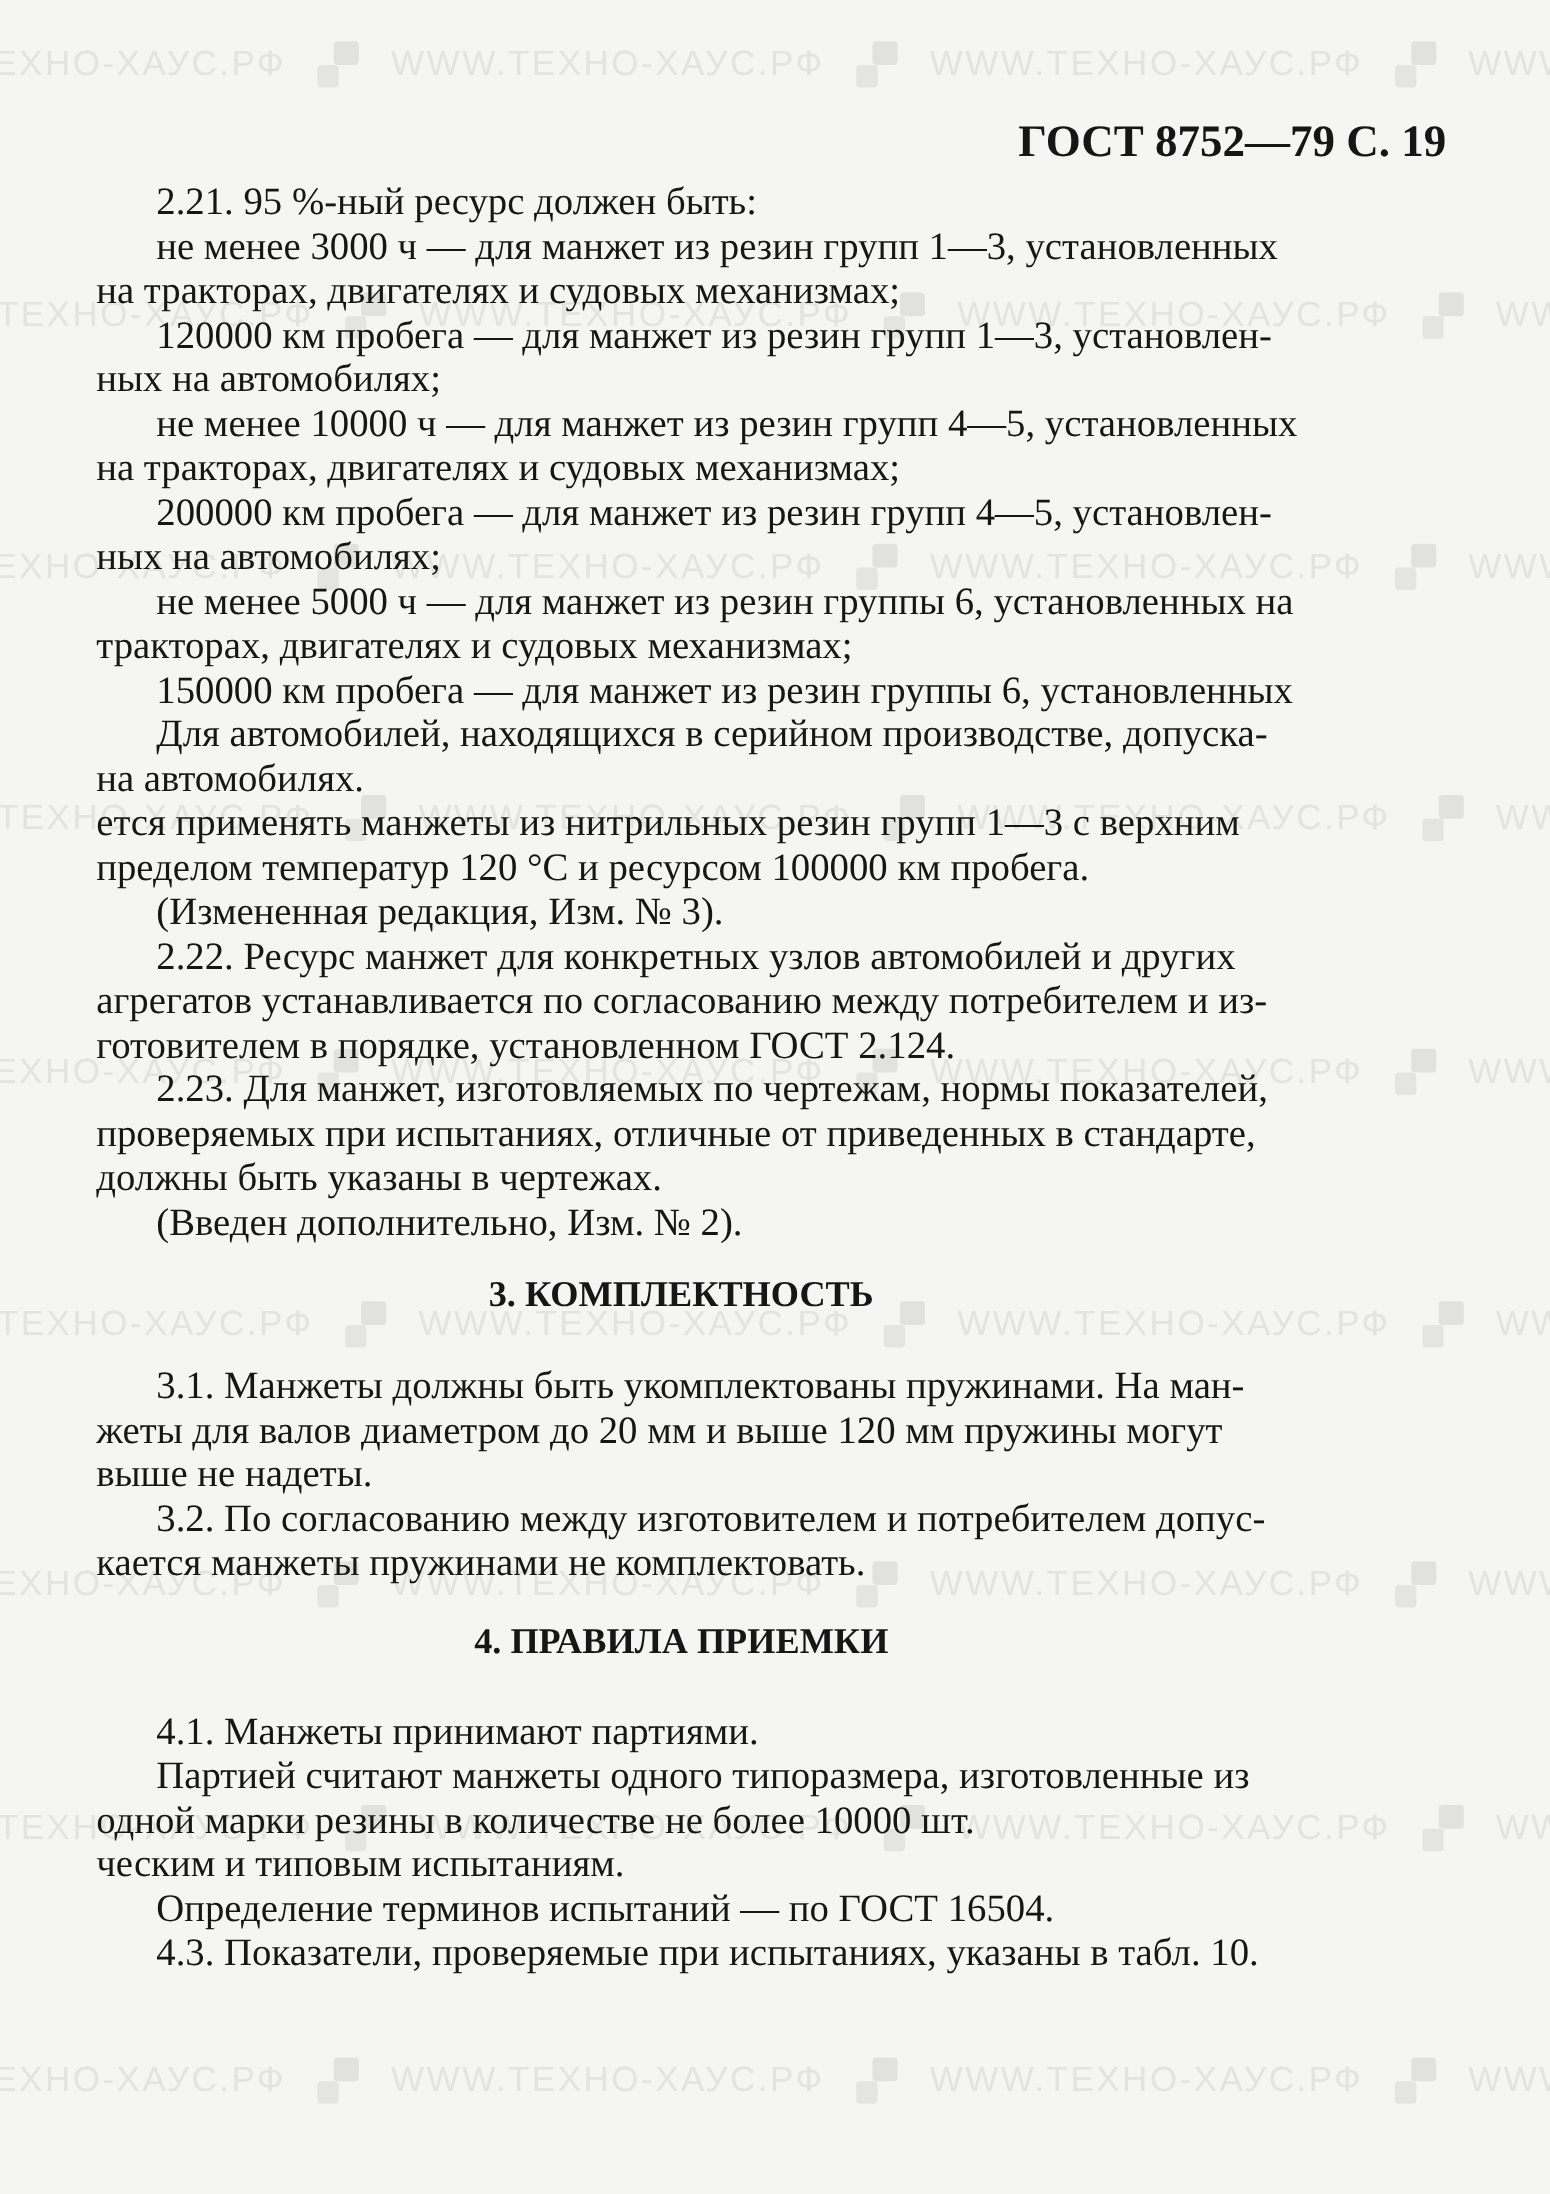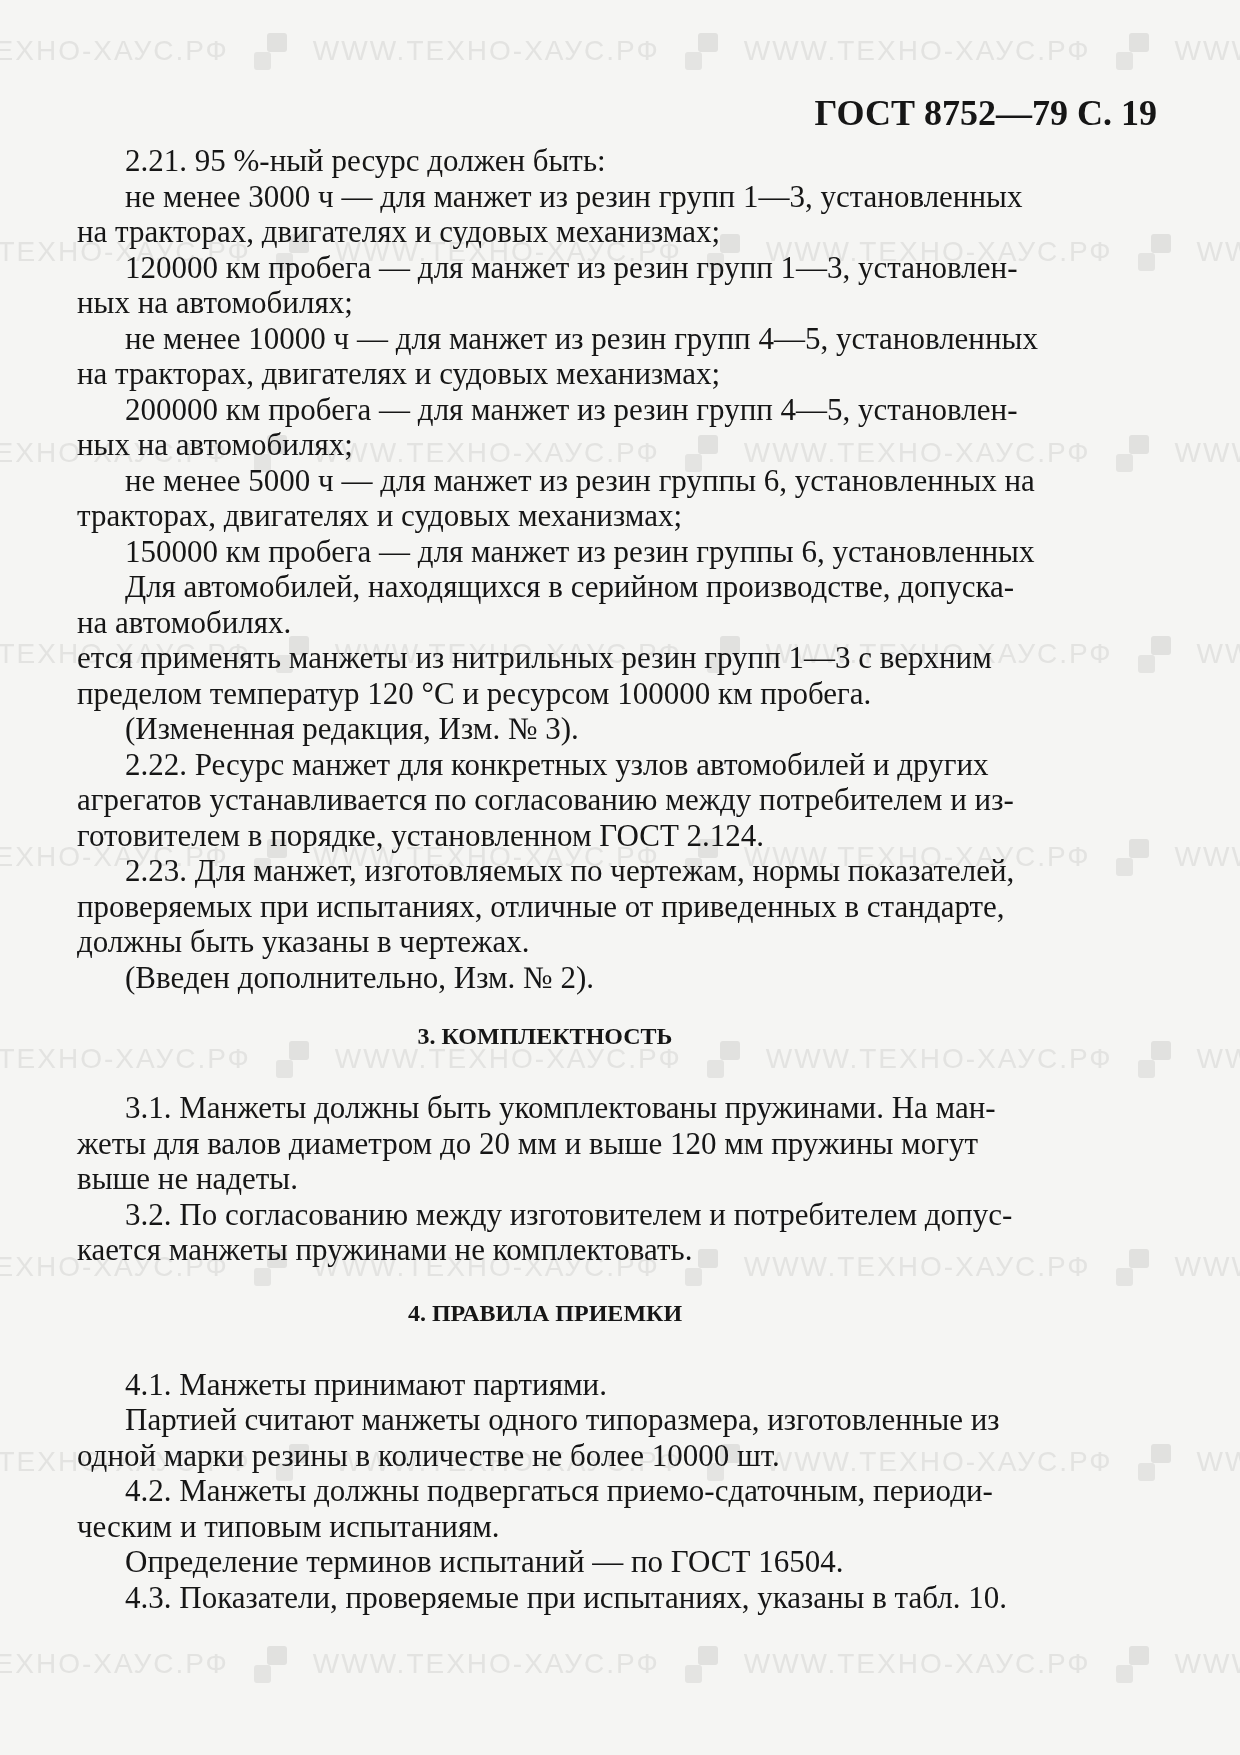--- a/index.html
+++ b/index.html
@@ -66,21 +66,21 @@
     font-size:31px;
     white-space:nowrap;
   }
   .indent { padding-left:48px; }
   .bold { font-weight:400; }
   .section-heading {
     width:936px;
     height:36px; line-height:36px;
     text-align:center;
     font-weight:700;
-    font-size:24px;
+    font-size:29px;
   }
   .heading-3 { margin-top:23px; margin-bottom:36px; }
   .heading-4 { margin-top:27px; margin-bottom:36px; }
 </style>
 </head>
 <body>
 
 <div class="page">
 
   <div class="wm-layer">
@@ -274,19 +274,18 @@
     <div class="line">жеты для валов диаметром до 20 мм и выше 120 мм пружины могут</div>
     <div class="line">выше не надеты.</div>
     <div class="line indent">3.2. По согласованию между изготовителем и потребителем допус-</div>
     <div class="line">кается манжеты пружинами не комплектовать.</div>
 
     <div class="section-heading heading-4">4. ПРАВИЛА ПРИЕМКИ</div>
 
     <div class="line indent">4.1. Манжеты принимают партиями.</div>
     <div class="line indent">Партией считают манжеты одного типоразмера, изготовленные из</div>
     <div class="line">одной марки резины в количестве не более 10000 шт.</div>
-    <div class="line indent">4.2. Манжеты должны подвергаться приемо-сдаточным, периоди-</div>
     <div class="line">ческим и типовым испытаниям.</div>
     <div class="line indent">Определение терминов испытаний — по ГОСТ 16504.</div>
     <div class="line indent">4.3. Показатели, проверяемые при испытаниях, указаны в табл. 10.</div>
 
   </div>
 </div>
 
 </body></html>

